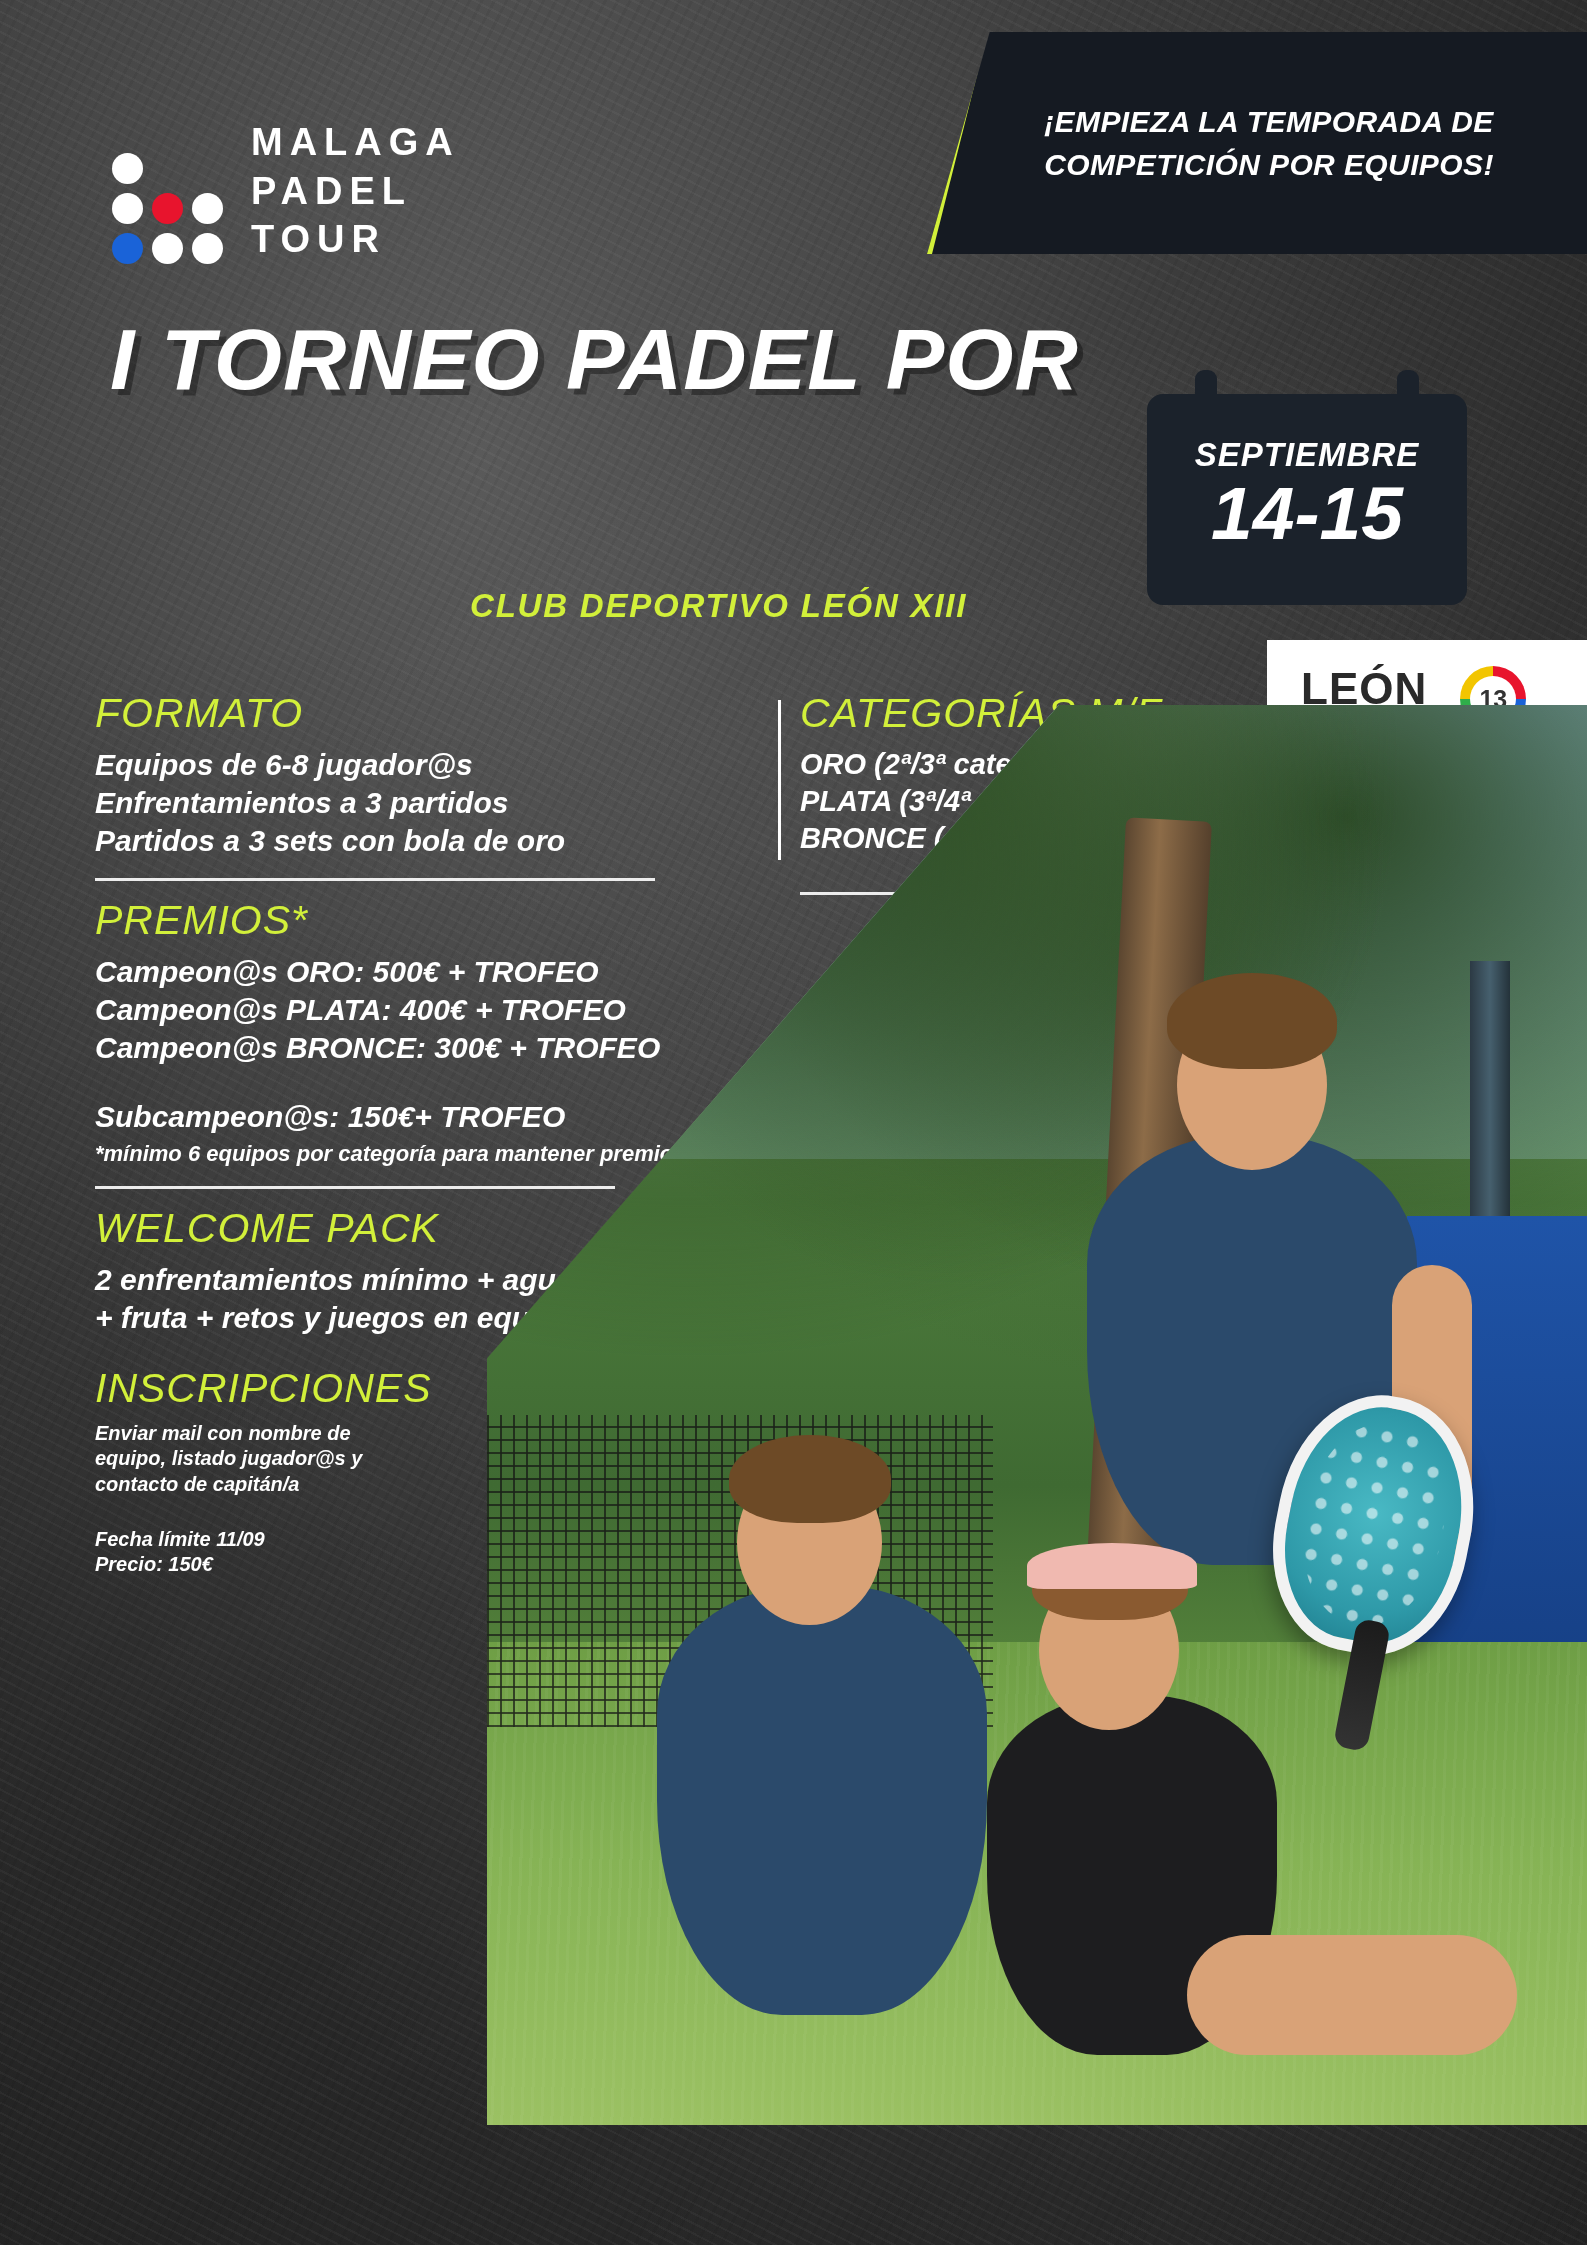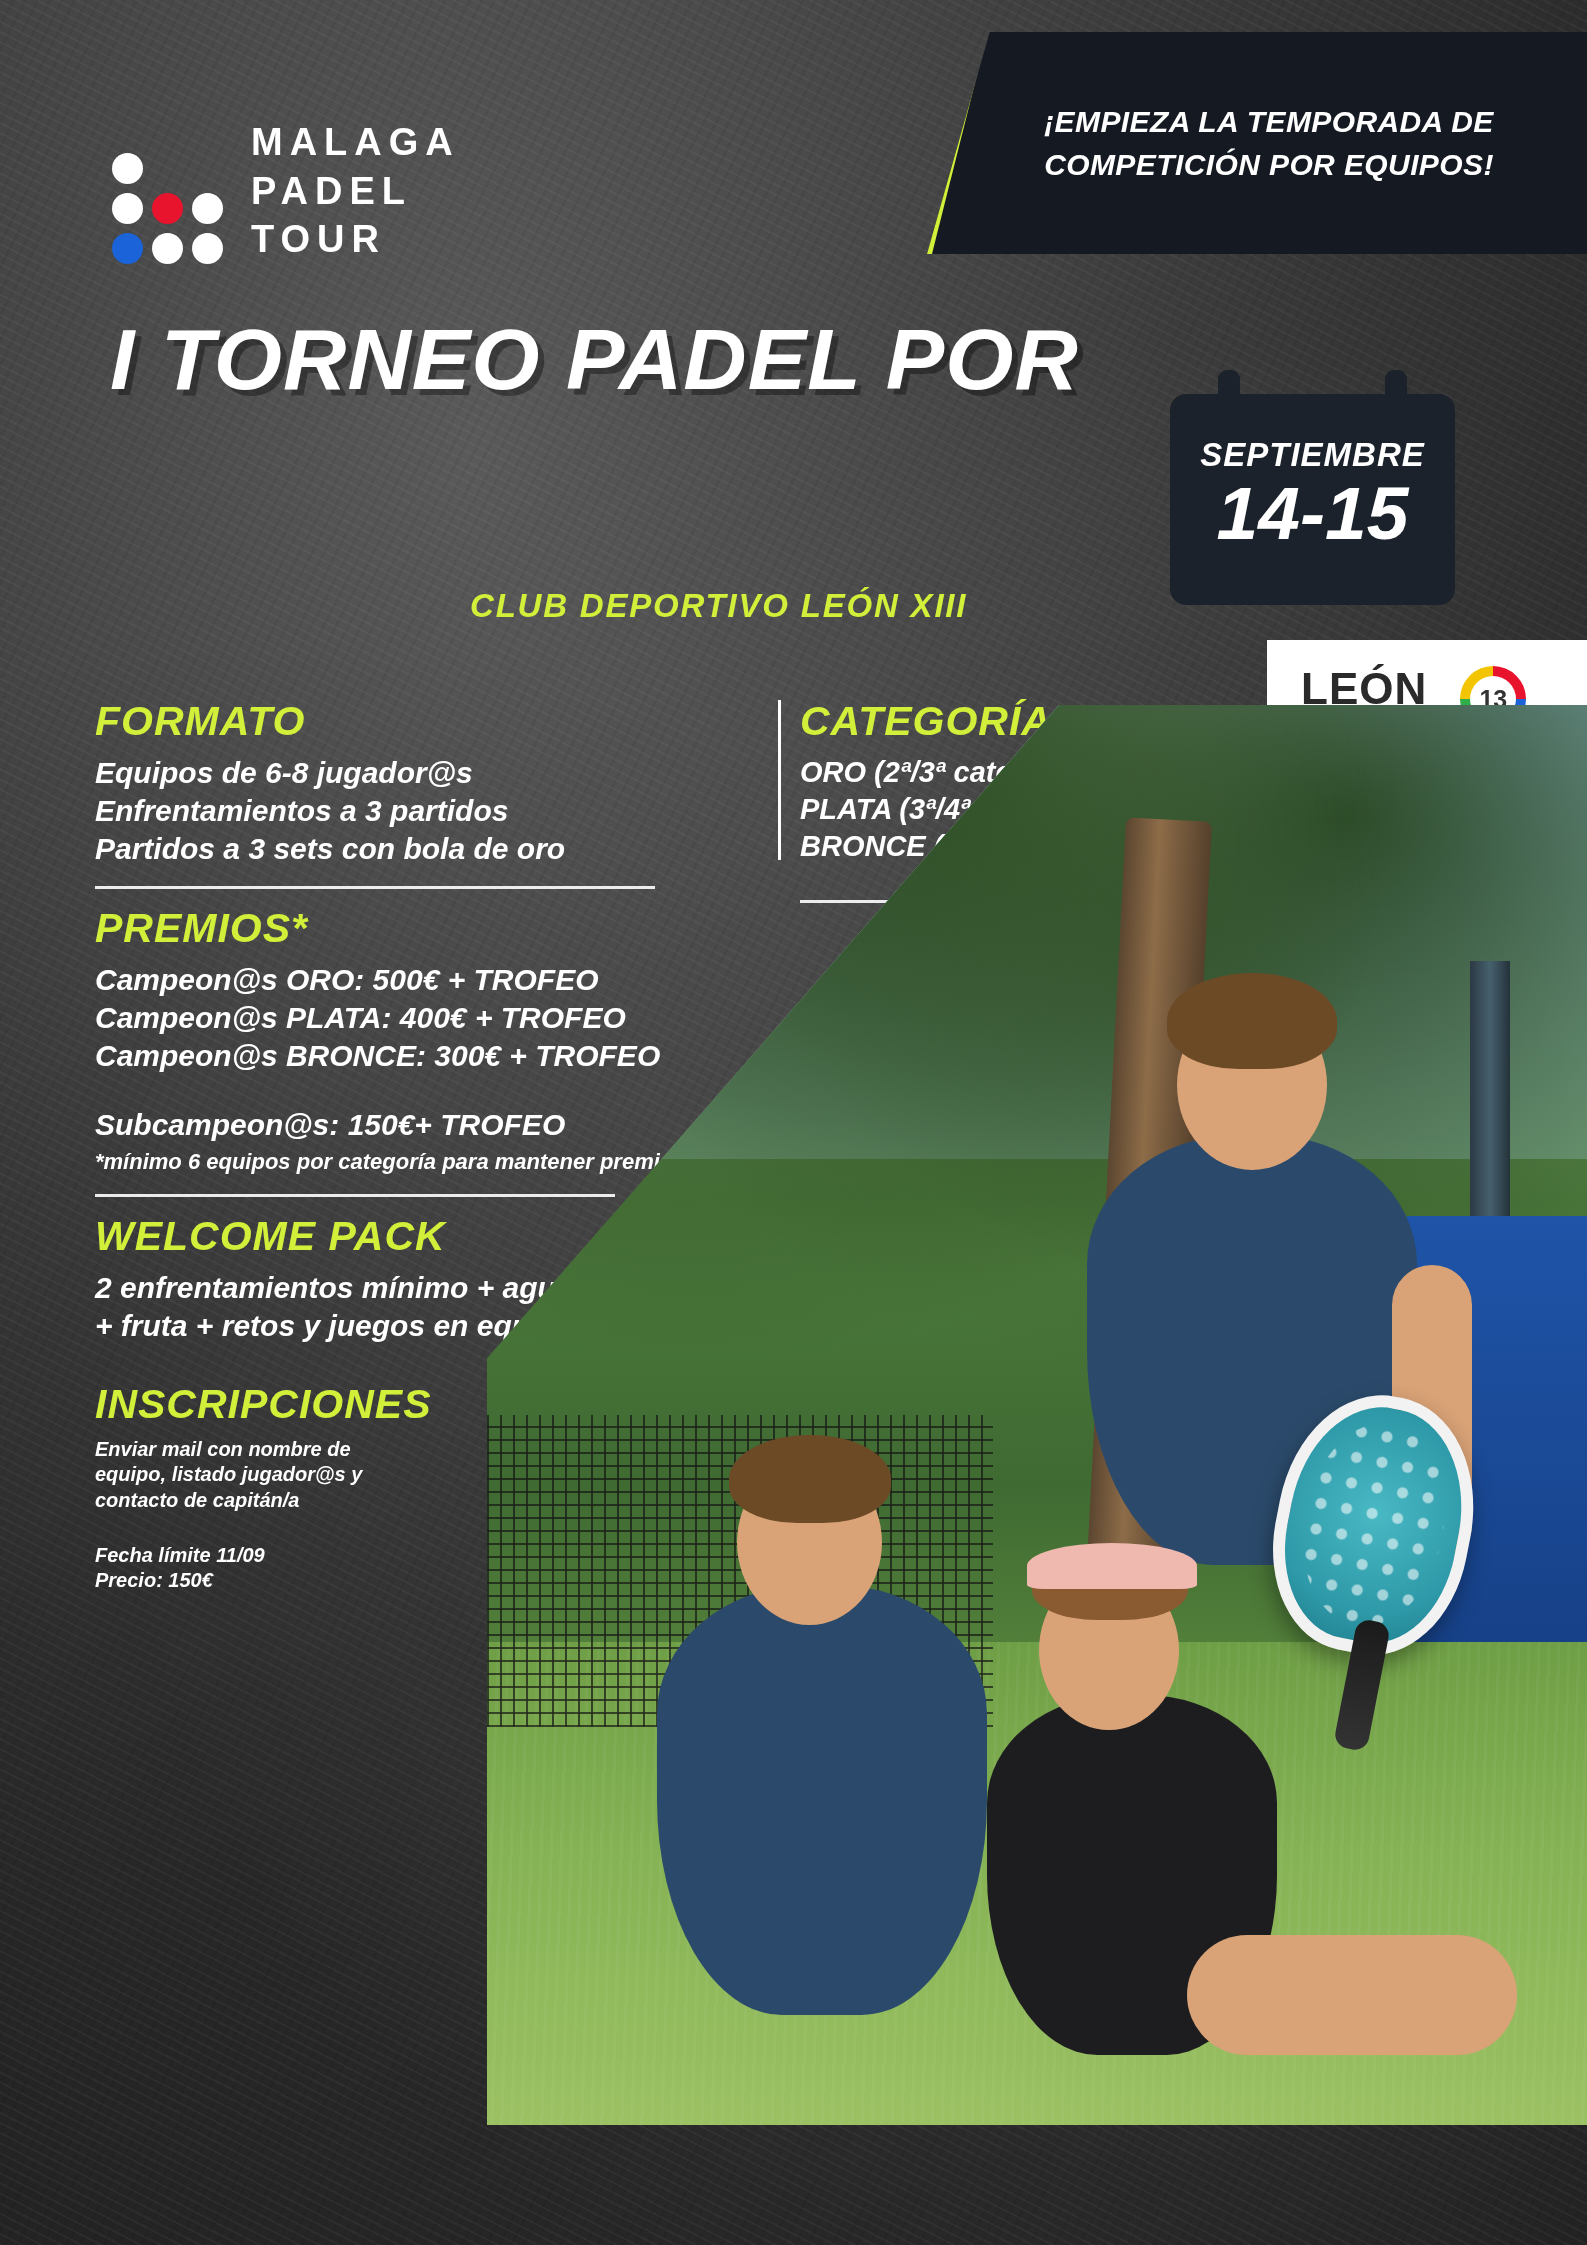--- a/index.html
+++ b/index.html
@@ -107,22 +107,22 @@
     font-size: 33px;
     font-weight: bold;
     font-style: italic;
     color: #d2f03a;
     letter-spacing: 1.8px;
   }
 
   
   .calendar {
     position: absolute;
-    right: 132px; top: 370px;
-    width: 285px; height: 235px;
+    right: 120px; top: 370px;
+    width: 320px; height: 235px;
   }
   .cal-body {
     position: absolute; inset: 24px 0 0 0;
     background: #1b222b;
     border-radius: 16px;
   }
   .cal-ring {
     position: absolute;
     top: 0; width: 22px; height: 52px;
     background: #1b222b;
@@ -184,25 +184,25 @@
   .leon-badge span {
     width: 46px; height: 46px; border-radius: 50%;
     background: #fff; color: #333;
     display: flex; align-items: center; justify-content: center;
     font-weight: bold; font-size: 25px;
   }
 
   
   .heading {
     color: #d2f03a;
-    font-weight: bold;
+    font-weight: normal;
     font-style: italic;
     font-size: 41px;
     letter-spacing: 1px;
-    margin: 8px 0 9px 0;
+    margin: 0 0 9px 0;
   }
   .body {
     font-weight: bold;
     font-style: italic;
     font-size: 30px;
     line-height: 1.27;
   }
   .rule {
     height: 3px;
     background: #ffffff;

